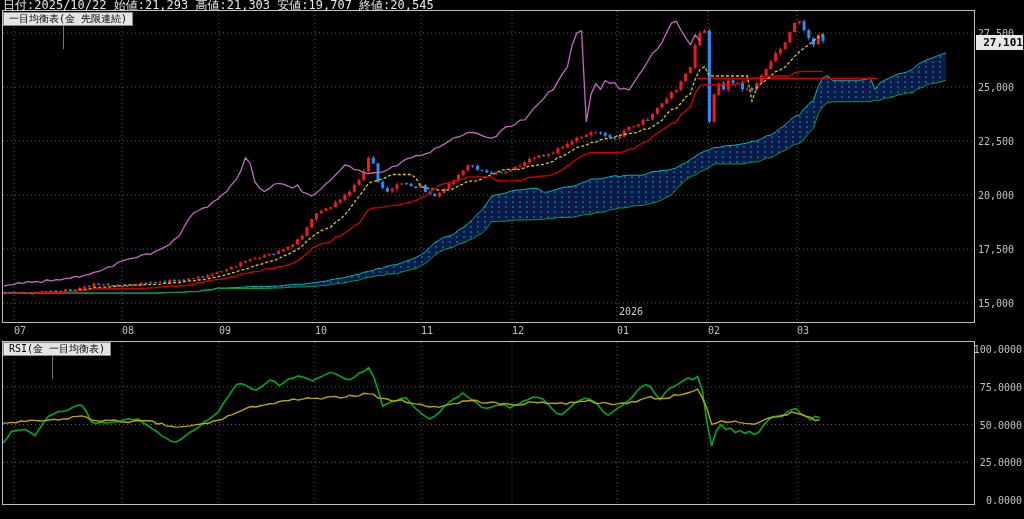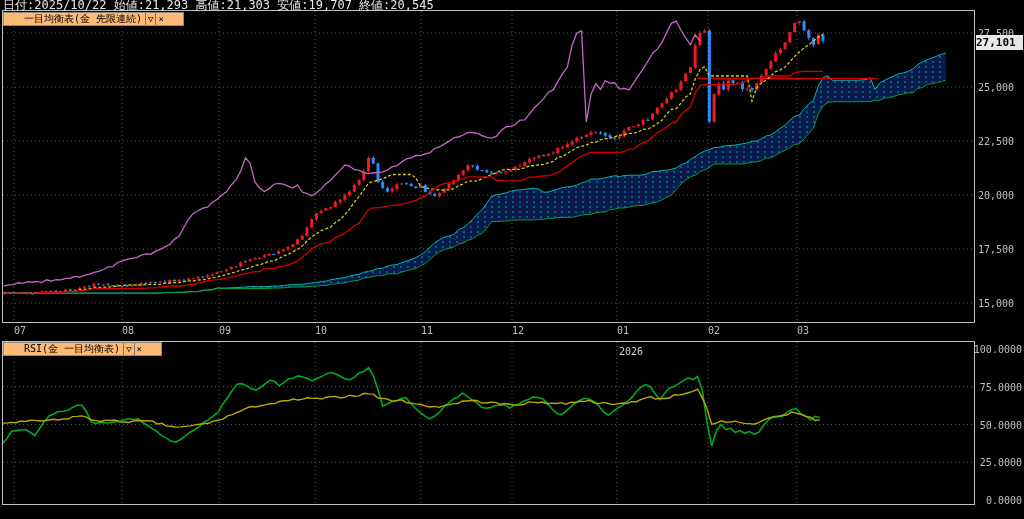--- a/index.html
+++ b/index.html
@@ -1,31 +1,31 @@
 <!DOCTYPE html>
 <html><head>
 <meta charset="utf-8">
 <style>
   html,body{margin:0;padding:0;background:#000;}
   #app{position:relative;width:1024px;height:519px;background:#000;overflow:hidden;
        font-family:"DejaVu Sans Mono","DejaVu Sans",monospace;}
   #chart-svg{position:absolute;left:0;top:0;}
   .hdr{position:absolute;left:3px;top:0;height:11px;line-height:11px;font-size:12px;
        color:#e8e8e8;white-space:pre;letter-spacing:0px;}
-  .chip{position:absolute;height:12px;line-height:12px;background:#fdba74;color:#000;
+  .chip{position:absolute;height:12px;line-height:12px;background:#e5e5e5;color:#000;
         font-size:10px;border:1px solid #8a8a8a;display:flex;align-items:center;
-        padding:0 17px;}
+        padding:0 2px;flex-direction:column;}
   .chip .lbl{padding:0 3px;}
   .chip .btn{padding:0 2px;border-left:1px solid #777;cursor:pointer;font-size:9px;}
   #chip-main{left:3px;top:12px;}
   #chip-rsi{left:3px;top:342px;}
   #price-badge{position:absolute;left:976px;top:35px;width:47px;height:15px;
         background:#e8e8e8;color:#000;font-weight:bold;font-size:11px;line-height:15px;
-        text-align:left;}
-  #year-label{position:absolute;left:619px;top:306px;font-size:10px;color:#ccc;margin-top:40px;}
+        text-align:right;}
+  #year-label{position:absolute;left:619px;top:306px;font-size:10px;color:#ccc;}
 </style>
 </head>
 <body>
 
 <div id="app">
   <svg id="chart-svg" width="1024" height="519">
       <rect x="0" y="0" width="1024" height="519" fill="#000000"></rect>
       <line x1="3" y1="33" x2="974" y2="33" stroke="#5a5a5a" stroke-width="1" stroke-dasharray="1 3"></line>
       <line x1="3" y1="87" x2="974" y2="87" stroke="#5a5a5a" stroke-width="1" stroke-dasharray="1 3"></line>
       <line x1="3" y1="141" x2="974" y2="141" stroke="#5a5a5a" stroke-width="1" stroke-dasharray="1 3"></line>

